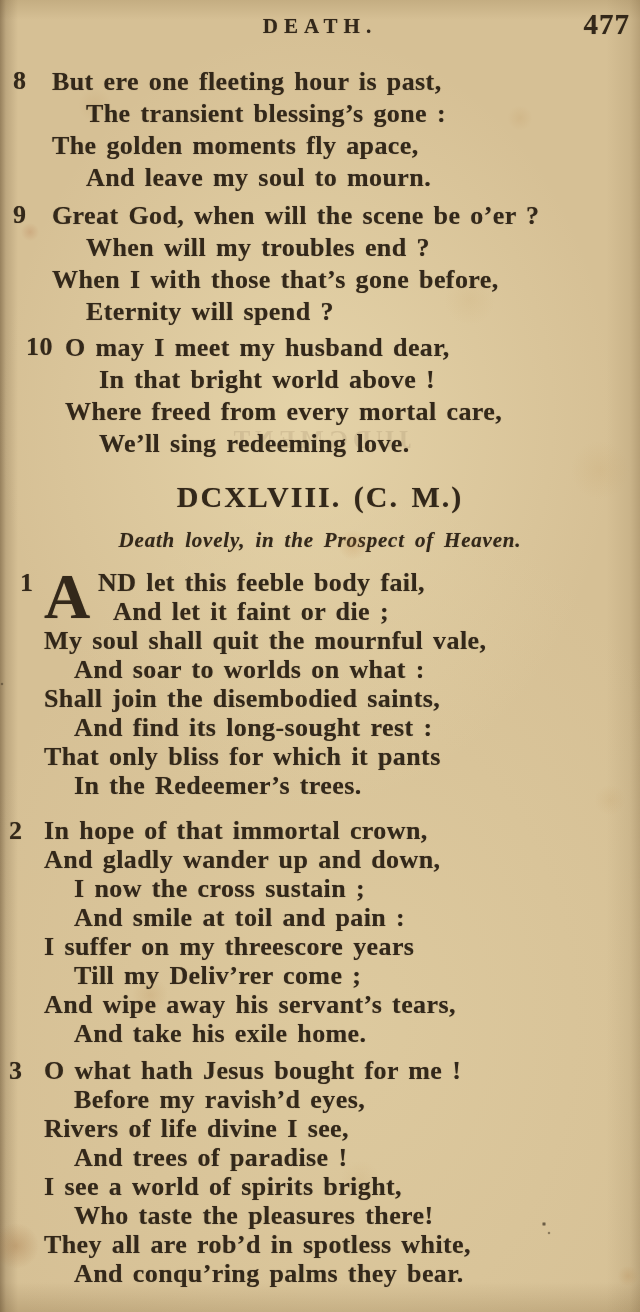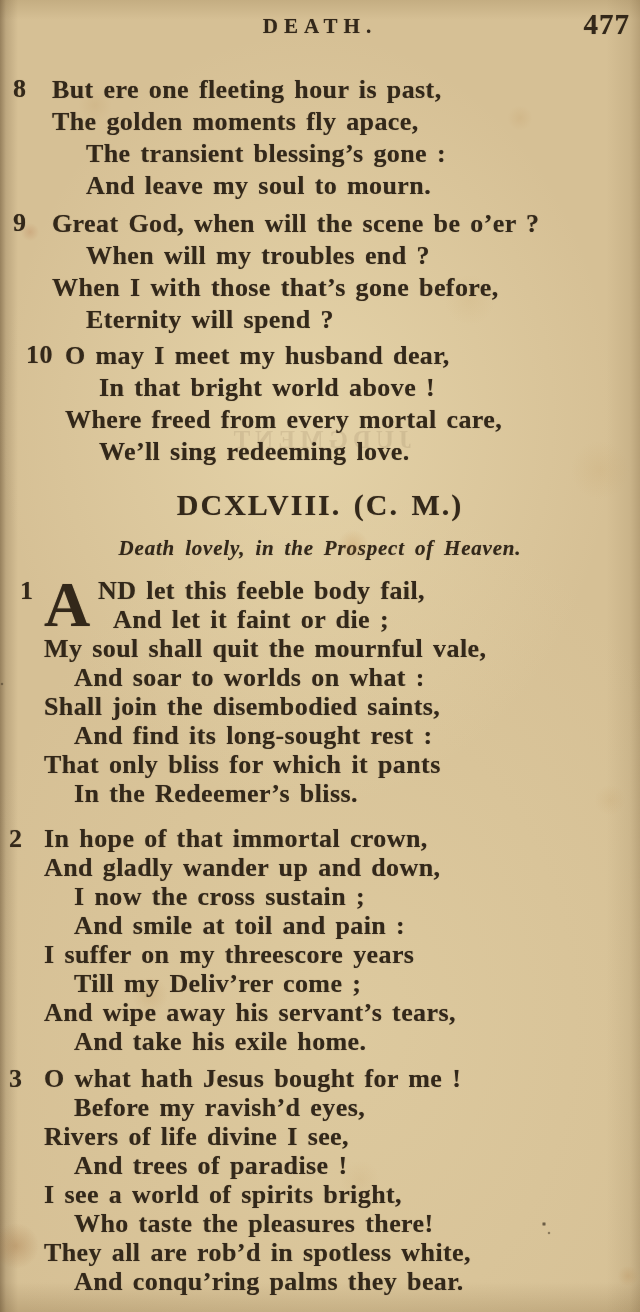--- a/index.html
+++ b/index.html
@@ -41,21 +41,21 @@
       radial-gradient(circle 2px at 549px 1233px, rgba(40,30,18,.75), rgba(40,30,18,0) 85%),
       radial-gradient(circle 2px at 2px 684px, rgba(40,30,18,.7), rgba(40,30,18,0) 85%);
   }
   .print{
     font-weight:700;
     text-shadow:0 0 1px rgba(51,40,26,.45);
     letter-spacing:.4px;
     word-spacing:3px;
   }
   
-  .header{position:relative;height:46px;padding-top:12px;}
+  .header{position:relative;height:46px;padding-top:4px;}
   .running-title{
     position:absolute;left:0;right:0;top:14px;text-align:center;
     font-size:21px;letter-spacing:6px;
   }
   .page-number{
     position:absolute;right:10px;top:8px;font-size:29px;letter-spacing:1px;
   }
   
   .verse{position:relative;}
   .vnum{position:absolute;top:0;font-size:26px;}
@@ -111,22 +111,22 @@
   <div class="header">
     <div class="running-title print">DEATH.</div>
     <div class="page-number print">477</div>
   </div>
 
   <section>
     <div class="verse top-verse print" id="verse-8">
       <span class="vnum">8</span>
       <div>
           <div class="line outdent">But ere one fleeting hour is past,</div>
+          <div class="line indent">The transient blessing’s gone :</div>
           <div class="line outdent">The golden moments fly apace,</div>
-          <div class="line indent">The transient blessing’s gone :</div>
           <div class="line indent">And leave my soul to mourn.</div>
         </div>
     </div>
     <div class="verse top-verse print" id="verse-9">
       <span class="vnum">9</span>
       <div>
           <div class="line outdent">Great God, when will the scene be o’er ?</div>
           <div class="line indent">When will my troubles end ?</div>
           <div class="line outdent">When I with those that’s gone before,</div>
           <div class="line indent">Eternity will spend ?</div>
@@ -151,21 +151,21 @@
       <span class="vnum">1</span>
       <span class="dropcap">A</span>
       <div class="line dc1">ND let this feeble body fail,</div>
       <div class="line dc2">And let it faint or die ;</div>
       <div>
           <div class="line outdent">My soul shall quit the mournful vale,</div>
           <div class="line indent">And soar to worlds on what :</div>
           <div class="line outdent">Shall join the disembodied saints,</div>
           <div class="line indent">And find its long-sought rest :</div>
           <div class="line outdent">That only bliss for which it pants</div>
-          <div class="line indent">In the Redeemer’s bliss.</div>
+          <div class="line indent">In the Redeemer’s trees.</div>
         </div>
     </div>
 
     <div class="verse hymn-verse print" id="verse-2">
       <span class="vnum">2</span>
       <div>
           <div class="line outdent">In hope of that immortal crown,</div>
           <div class="line outdent">And gladly wander up and down,</div>
           <div class="line indent">I now the cross sustain ;</div>
           <div class="line indent">And smile at toil and pain :</div>

